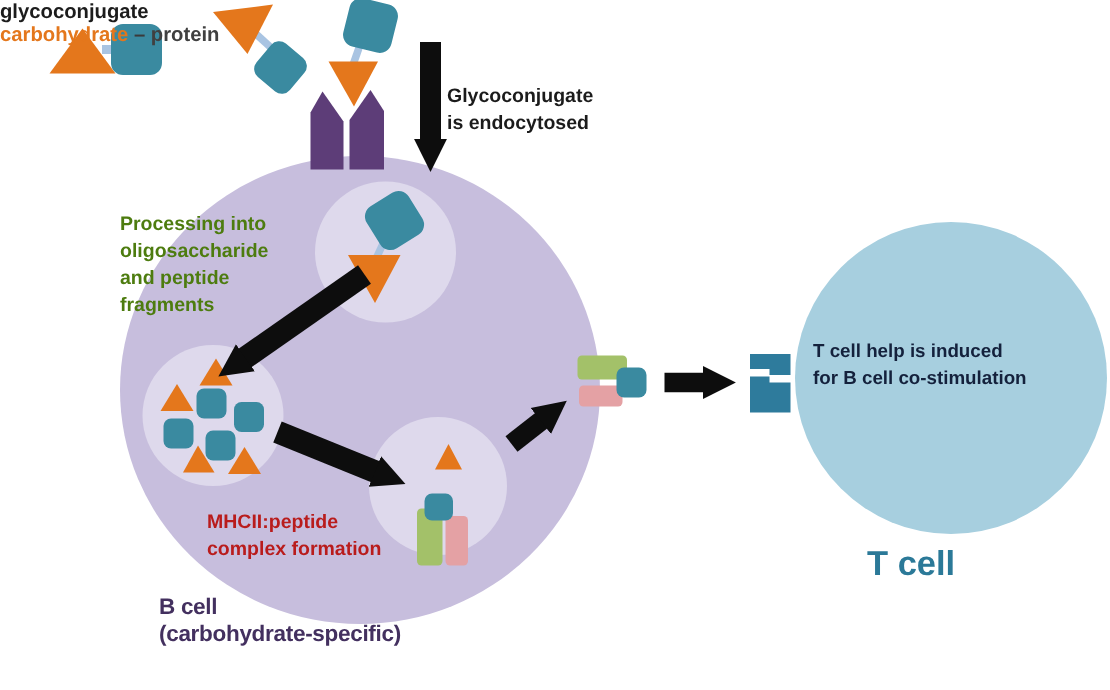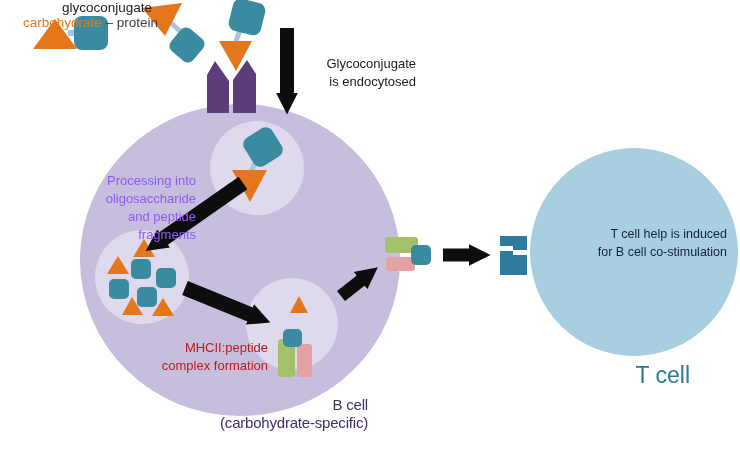--- a/index.html
+++ b/index.html
@@ -2,22 +2,22 @@
 <html><head>
 <meta charset="utf-8">
 <style>
   html,body{margin:0;padding:0;background:#ffffff;}
   #canvas{
     position:relative;width:740px;height:460px;background:#ffffff;overflow:hidden;
     font-family:"Liberation Sans", sans-serif;
   }
   #diagram-svg{position:absolute;left:0;top:0;}
   .label{
-    position:absolute;white-space:pre-line;text-align:right;
-    font-weight:normal;color:#1b1b1b;
+    position:absolute;white-space:pre-line;text-align:left;
+    font-weight:bold;color:#1b1b1b;
   }
   .small{font-size:13px;line-height:1.4;}
   .legend1{left:0;top:53;width:158px;font-size:13.5px;}
   .legend2{left:0;top:72;width:152px;font-size:13.5px;color:#1c1c1c;}
   .endocytosed{left:298px;top:55px;width:118px;}
   .processing{left:80px;top:140px;width:116px;line-height:1.38;}
   .mhcii{left:138px;top:339px;width:130px;}
   .tcellhelp{left:542px;top:225px;width:185px;font-size:12.5px;line-height:1.45;}
   .tcelllabel{left:578px;top:362px;width:112px;font-size:23px;}
   .bcelllabel{left:106px;top:396px;width:262px;font-size:15px;line-height:1.2;letter-spacing:-0.2px;}
@@ -96,21 +96,21 @@
   </svg>
 
   <div class="label legend1">
     <span style="color: rgb(228, 119, 28);">carbohydrate</span><span style="color: rgb(58, 58, 58);"> – </span><span style="color: #404040;">protein</span>
   </div>
   <div class="label legend2">glycoconjugate</div>
 
   <div class="label small endocytosed" style="color: rgb(27, 27, 27);">Glycoconjugate
 is endocytosed</div>
 
-  <div class="label small processing" style="color: #8b5cf6; margin-top: 32px;">Processing into
+  <div class="label small processing" style="color: #4d7c0f;">Processing into
 oligosaccharide
 and peptide
 fragments</div>
 
   <div class="label small mhcii" style="color: #b91c1c;">MHCII:peptide
 complex formation</div>
 
   <div class="label tcellhelp" style="color: rgb(20, 33, 60);">T cell help is induced
 for B cell co-stimulation</div>
 

